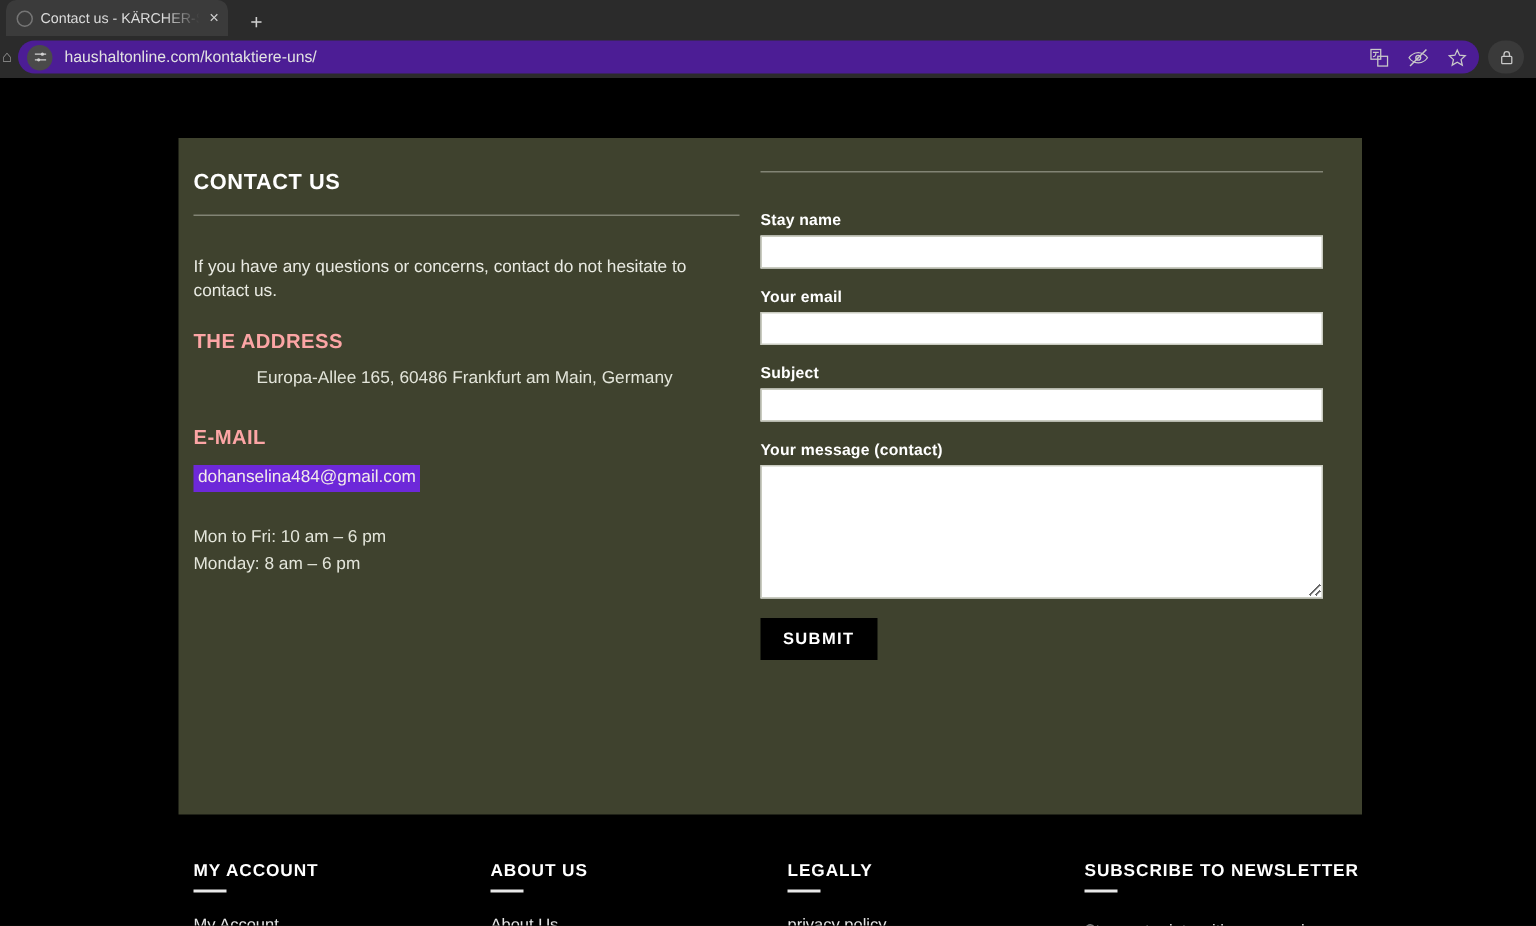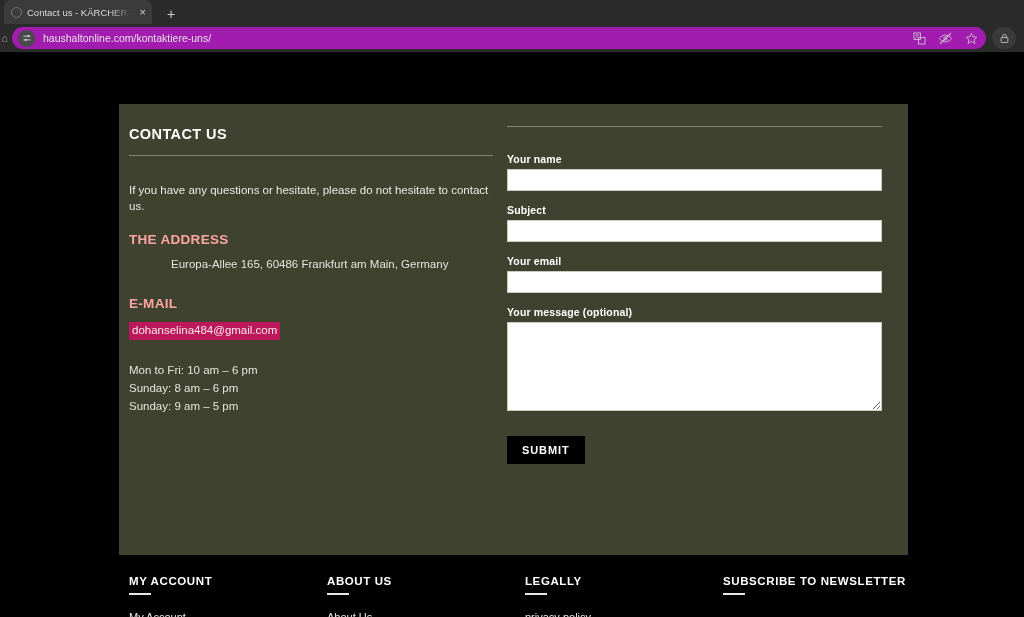--- a/index.html
+++ b/index.html
@@ -53,21 +53,21 @@
     display: flex; align-items: center;
     padding: 0 8px 0 0; gap: 0;
   }
   #nav-edge {
     width: 14px; height: 18px; margin-left: -6px;
     display: flex; align-items: center; justify-content: flex-end;
     color: #9a9a9a; font-size: 11px; overflow: hidden;
   }
   #omnibox {
     flex: 1 1 auto; height: 22px;
-    background: #a21caf; border-radius: 11px;
+    background: #4c1d95; border-radius: 11px;
     display: flex; align-items: center;
     padding: 0 6px; gap: 8px; margin-left: 4px;
   }
   #site-chip {
     width: 17px; height: 17px; flex: 0 0 17px;
     background: #4a4a4a; border-radius: 50%;
     display: flex; align-items: center; justify-content: center;
   }
   #omnibox-url {
     font-size: 10.5px; color: #e2e2e2; white-space: nowrap;
@@ -82,21 +82,21 @@
     width: 24px; height: 22px; flex: 0 0 24px; margin-left: 6px;
     background: #3a3a3a; border-radius: 11px;
     display: flex; align-items: center; justify-content: center;
     color: #c9c9c9; cursor: pointer;
   }
 
   
   #page { width: 1024px; height: 565px; background: #000; position: relative; }
 
   #content-panel {
-    position: absolute; left: 119px; top: 52px;
+    position: absolute; left: 119px; top: 40px;
     width: 789px; height: 451px;
     background: #3f422e;
     padding: 22px 26px 0 10px;
     display: flex;
   }
   .col-left { width: 395px; padding-left: 0px; }
   .col-right { width: 394px; padding-left: 14px; }
 
   .section-head {
     font-size: 14.5px; font-weight: bold; color: #ffffff;
@@ -109,21 +109,21 @@
     font-size: 11.5px; color: #e9eae2; margin-bottom: 18px; line-height: 1.4;
   }
   .sub-head {
     font-size: 13.5px; font-weight: bold; color: #fca5a5;
     letter-spacing: .3px; margin-bottom: 9px;
   }
   .body-text { font-size: 11.5px; color: #e3e5da; line-height: 1.55; }
   .block-gap { margin-bottom: 22px; padding-left: 42px; }
   .email-highlight {
     display: inline-block;
-    background: #be185d;
+    background: #6d28d9;
     color: #f2eaea;
     font-size: 11.5px;
     padding: 2px 3px 3px 3px;
     line-height: 1.15;
   }
 
   .field-group { margin-bottom: 13px; }
   .field-label {
     font-size: 10.5px; font-weight: bold; color: #ffffff;
     margin-bottom: 4px; letter-spacing: .15px;
@@ -134,21 +134,20 @@
     font-family: "Liberation Sans", sans-serif; font-size: 11px;
     color: #222; padding: 0 5px; outline: none;
   }
   .text-area {
     display: block; width: 375px; height: 89px;
     background: #ffffff; border: 1px solid #c9cbc0;
     font-family: "Liberation Sans", sans-serif; font-size: 11px;
     color: #222; padding: 4px 5px; outline: none; resize: both;
   }
   #submit-button {
-    margin-top: 12px;
     background: #000000; color: #ffffff;
     border: none; cursor: pointer;
     font-family: "Liberation Sans", sans-serif;
     font-size: 11px; font-weight: bold; letter-spacing: .9px;
     padding: 8px 15px;
   }
 
   
   #site-footer {
     position: absolute; left: 0; top: 503px;
@@ -233,55 +232,54 @@
 </div>
 
 <div id="page">
 
   <div id="content-panel">
 
     <div class="col-left">
       <div class="section-head">CONTACT US</div>
       <div class="head-rule"></div>
 
-      <div class="intro-text">If you have any questions or hesitate, please do not hesitate to contact us.</div>
+      <div class="intro-text">If you have any questions or concerns, contact do not hesitate to contact us.</div>
 
       <div class="sub-head">THE ADDRESS</div>
       <div class="body-text block-gap">Europa-Allee 165, 60486 Frankfurt am Main, Germany</div>
 
       <div class="sub-head">E-MAIL</div>
       <div style="margin-bottom:22px;">
         <span class="email-highlight">dohanselina484@gmail.com</span>
       </div>
 
       <div class="body-text">Mon to Fri: 10 am – 6 pm</div>
-      <div class="body-text">Sunday: 8 am – 6 pm</div>
-      <div class="body-text">Sunday: 9 am – 5 pm</div>
+      <div class="body-text">Monday: 8 am – 6 pm</div>
     </div>
 
     <div class="col-right">
       <div class="head-rule"></div>
 
       <div class="field-group">
-        <div class="field-label">Your name</div>
+        <div class="field-label">Stay name</div>
+        <input class="text-input" type="text" placeholder="" style="">
+      </div>
+
+      <div class="field-group">
+        <div class="field-label">Your email</div>
         <input class="text-input" type="text" placeholder="" style="">
       </div>
 
       <div class="field-group">
         <div class="field-label">Subject</div>
         <input class="text-input" type="text" placeholder="" style="">
       </div>
 
       <div class="field-group">
-        <div class="field-label">Your email</div>
-        <input class="text-input" type="text" placeholder="" style="">
-      </div>
-
-      <div class="field-group">
-        <div class="field-label">Your message (optional)</div>
+        <div class="field-label">Your message (contact)</div>
         <textarea class="text-area" placeholder="" style=""></textarea>
       </div>
 
       <button id="submit-button">SUBMIT</button>
     </div>
   </div>
 
   <div id="site-footer">
 
     <div class="footer-col">

